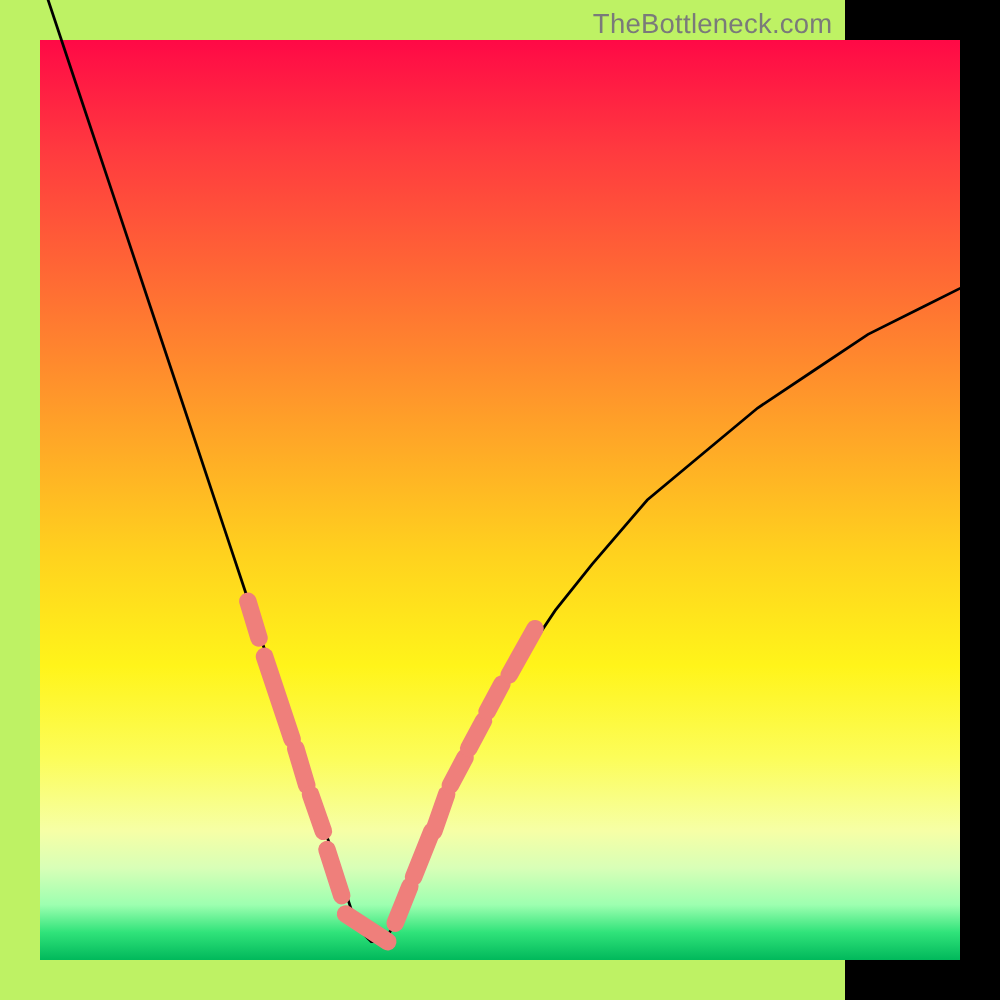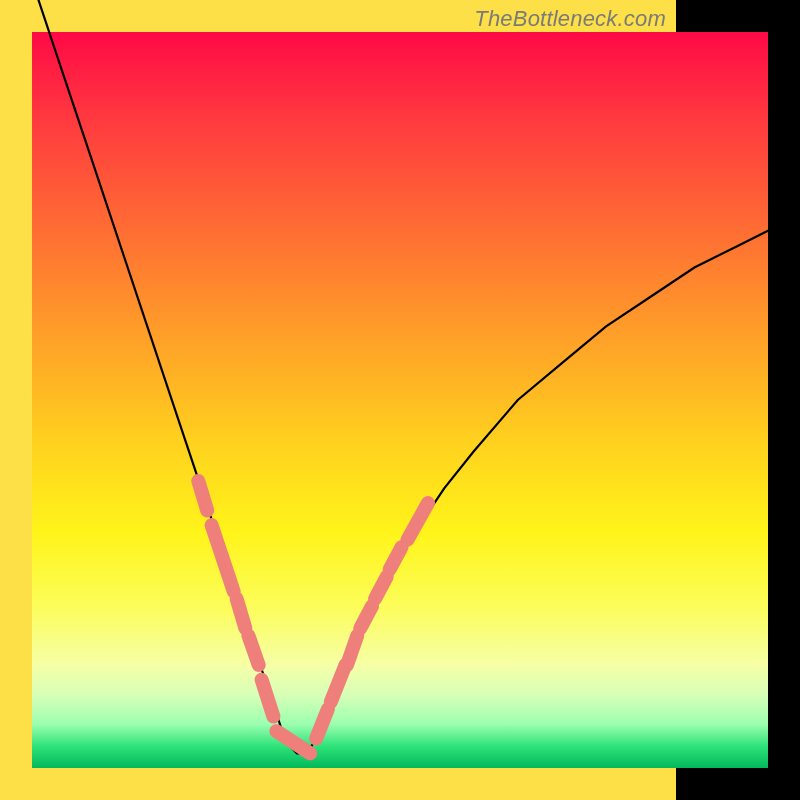--- a/index.html
+++ b/index.html
@@ -8,22 +8,21 @@
     width: 800px;
     height: 800px;
     background: #000;
     font-family: Arial, Helvetica, sans-serif;
     overflow: hidden;
   }
   .frame {
     position: relative;
     width: 676px;
     height: 800px;
-    background: #fde047;
-    font-style: italic;
+    background: #bef264;
   }
   .plot-area {
     position: absolute;
     left: 32px;
     top: 32px;
     width: 736px;
     height: 736px;
     background: linear-gradient(
       to bottom,
       #ff0946 0%,

